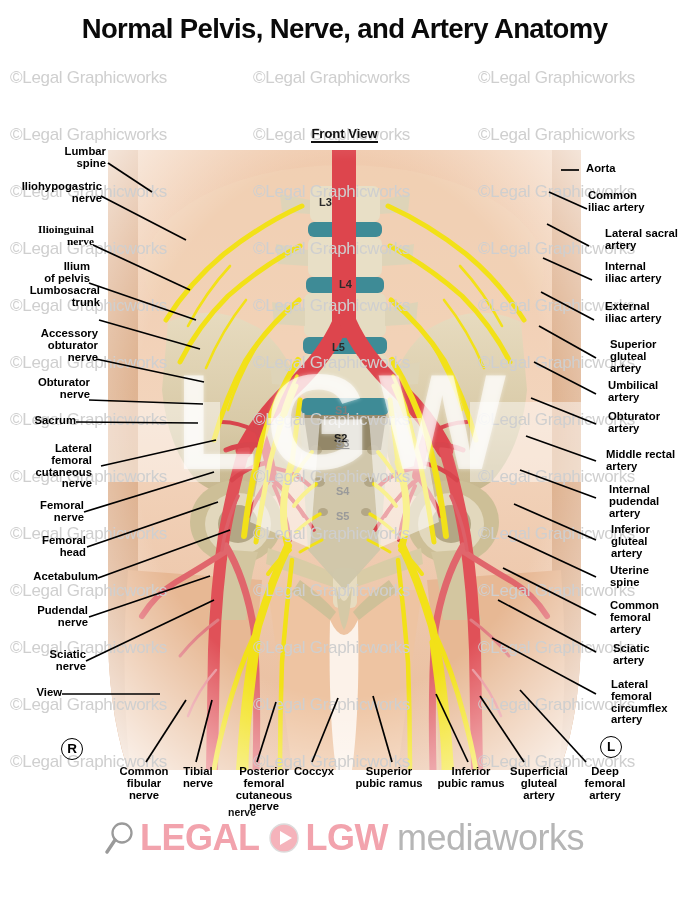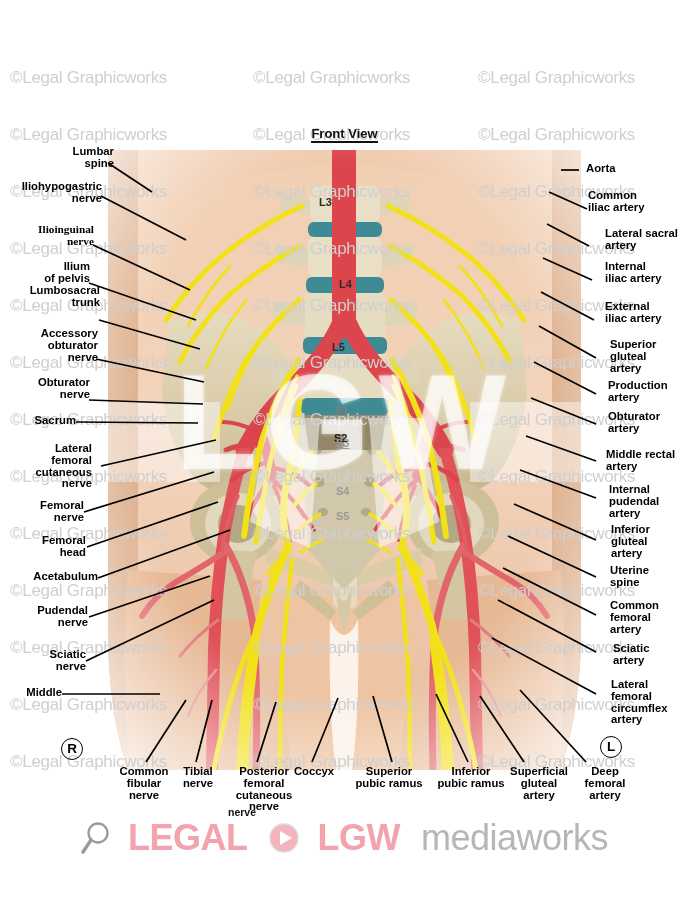--- a/index.html
+++ b/index.html
@@ -63,21 +63,21 @@
   .rl {
     position:absolute; width:22px; height:22px; border:1.6px solid #000;
     border-radius:50%; text-align:center; line-height:19px;
     font-size:13.5px; font-weight:bold; color:#000; z-index:36;
   }
 
   
   .vert { position:absolute; font-size:11px; font-weight:bold; z-index:22; }
   .brand {
     position:absolute; top:812px; left:0; width:689px; height:52px;
-    display:flex; align-items:center; justify-content:center; gap:12px; z-index:42;
+    display:flex; align-items:center; justify-content:center; gap:0px; z-index:42;
   }
   .brand-txt { font-size:36px; line-height:40px; white-space:nowrap; }
   .pink { color:#f2a3ad; font-weight:bold; letter-spacing:-0.5px; }
   .grey { color:#b6b6b6; letter-spacing:-0.5px; }
   .tagline {
     position:absolute; top:864px; left:0; width:689px; text-align:center;
     font-size:17.5px; color:#7d7d7d; z-index:42; white-space:nowrap;
     letter-spacing:-0.2px;
   }
   .nerve-stray {
@@ -353,20 +353,21 @@
     <div class="wm" style="left:253px; top:695px;">©Legal Graphicworks</div>
     <div class="wm" style="left:478px; top:695px;">©Legal Graphicworks</div>
 
     <div class="wm" style="left:10px;  top:752px;">©Legal Graphicworks</div>
     <div class="wm" style="left:253px; top:752px;">©Legal Graphicworks</div>
     <div class="wm" style="left:478px; top:752px;">©Legal Graphicworks</div>
   </div>
 
   <div class="wm-big">LGW</div>
 
+  <div class="title">Normal Pelvis, Nerve, and Artery Anatomy</div>
   <div class="frontview"><span>Front View</span></div>
 
   <svg id="leaders" viewBox="0 0 689 919">
     <g stroke="#000" stroke-width="1.7" fill="none">
 
       <path d="M108,163 L152,192"></path>
       <path d="M101,196 L186,240"></path>
       <path d="M93,245 L190,290"></path>
       <path d="M89,283 L196,320"></path>
       <path d="M99,320 L200,349"></path>
@@ -401,21 +402,21 @@
       <path d="M196,762 L212,700"></path>
       <path d="M257,762 L276,702"></path>
       <path d="M312,762 L338,698"></path>
       <path d="M392,762 L373,696"></path>
       <path d="M468,762 L436,694"></path>
       <path d="M524,762 L480,696"></path>
       <path d="M586,762 L520,690"></path>
     </g>
   </svg>
 
-  <div class="lbl r" style="left:12px;  top:146px; width:102px;">Lumbar
+  <div class="lbl r" style="left:4px;  top:146px; width:102px;">Lumbar
 spine</div>
   <div class="lbl r" style="left:4px;  top:181px; width:98px;">Iliohypogastric
 nerve</div>
   <div class="lbl r" style="left:4px;  top:224px; width:90px;font-family:Liberation Serif, serif;">Ilioinguinal
 nerve</div>
   <div class="lbl r" style="left:4px;  top:261px; width:86px;">Ilium
 of pelvis</div>
   <div class="lbl r" style="left:4px;  top:285px; width:96px;">Lumbosacral
 trunk</div>
   <div class="lbl r" style="left:4px;  top:328px; width:94px;">Accessory
@@ -430,35 +431,35 @@
 nerve</div>
   <div class="lbl r" style="left:4px;  top:500px; width:80px;">Femoral
 nerve</div>
   <div class="lbl r" style="left:4px;  top:535px; width:82px;">Femoral
 head</div>
   <div class="lbl r" style="left:4px;  top:571px; width:94px;">Acetabulum</div>
   <div class="lbl r" style="left:4px;  top:605px; width:84px;">Pudendal
 nerve</div>
   <div class="lbl r" style="left:4px;  top:649px; width:82px;">Sciatic
 nerve</div>
-  <div class="lbl r" style="left:4px;  top:687px; width:58px;">Middle</div>
+  <div class="lbl r" style="left:4px;  top:687px; width:58px;">View</div>
 
   <div class="lbl l" style="left:586px; top:163px; width:100px;">Aorta</div>
   <div class="lbl l" style="left:588px; top:190px; width:98px;">Common
 iliac artery</div>
   <div class="lbl l" style="left:605px; top:228px; width:84px;">Lateral sacral
 artery</div>
   <div class="lbl l" style="left:605px; top:261px; width:84px;">Internal
 iliac artery</div>
   <div class="lbl l" style="left:605px; top:301px; width:84px;">External
 iliac artery</div>
   <div class="lbl l" style="left:610px; top:339px; width:79px;">Superior
 gluteal
 artery</div>
-  <div class="lbl l" style="left:608px; top:380px; width:81px;">Production
+  <div class="lbl l" style="left:608px; top:380px; width:81px;">Umbilical
 artery</div>
   <div class="lbl l" style="left:608px; top:411px; width:81px;">Obturator
 artery</div>
   <div class="lbl l" style="left:606px; top:449px; width:83px;">Middle rectal
 artery</div>
   <div class="lbl l" style="left:609px; top:484px; width:80px;">Internal
 pudendal
 artery</div>
   <div class="lbl l" style="left:611px; top:524px; width:78px;">Inferior
 gluteal

